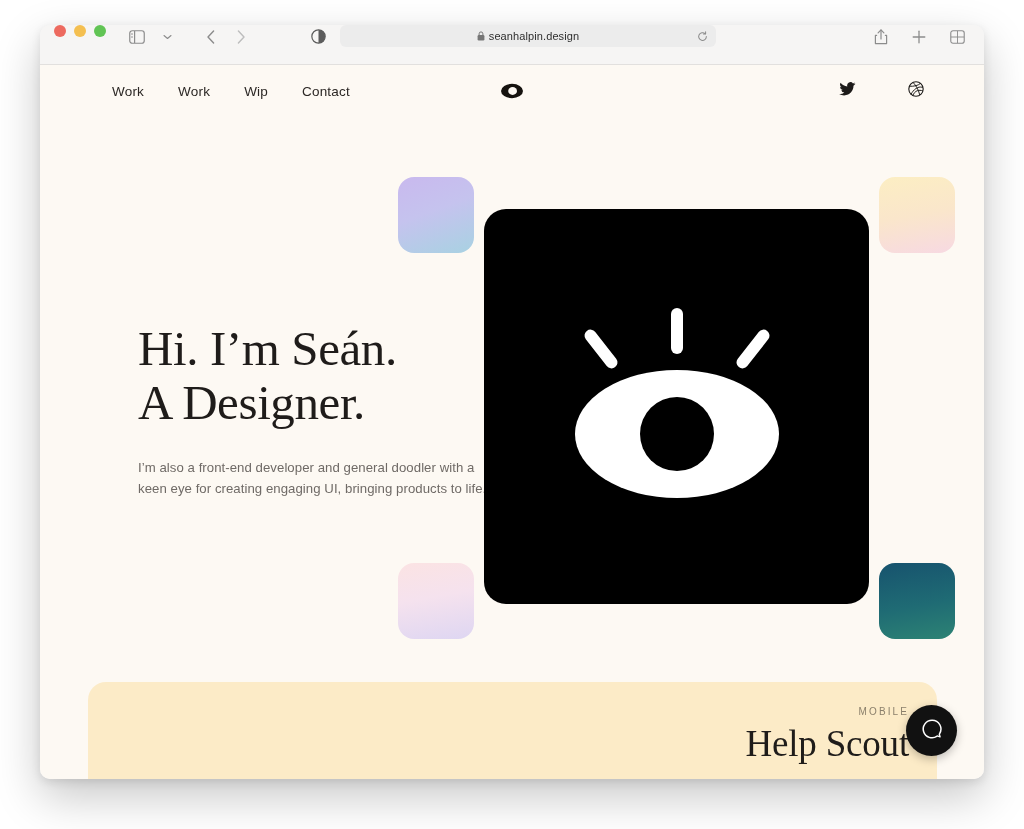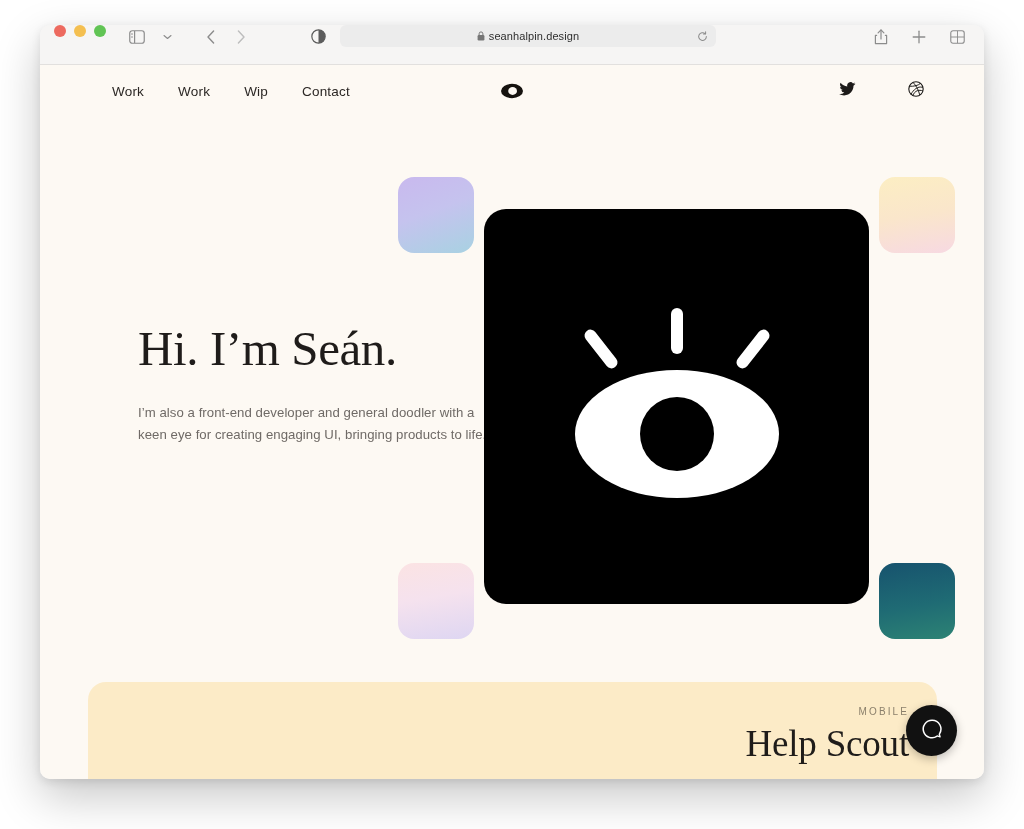--- a/index.html
+++ b/index.html
@@ -407,20 +407,21 @@
       <div class="hero">
 
         <div class="gsq gsq-tl"></div>
         <div class="gsq gsq-tr"></div>
         <div class="gsq gsq-bl"></div>
         <div class="gsq gsq-br"></div>
 
         <div class="hero-text">
           <h1 class="hero-title">
             <span>Hi. I’m Seán.</span><br>
+            <span>A Designer.</span>
           </h1>
           <p class="hero-sub">I’m also a front-end developer and general doodler with a keen eye for creating engaging UI, bringing products to life.</p>
         </div>
 
         <div class="eye-card">
           <span>
             <svg width="220" height="210" viewBox="0 0 220 210" fill="none">
 
               <rect x="104" y="6" width="12" height="46" rx="6" fill="#ffffff"></rect>
               <rect x="28" y="24" width="12" height="46" rx="6" fill="#ffffff" transform="rotate(-38 34 47)"></rect>

